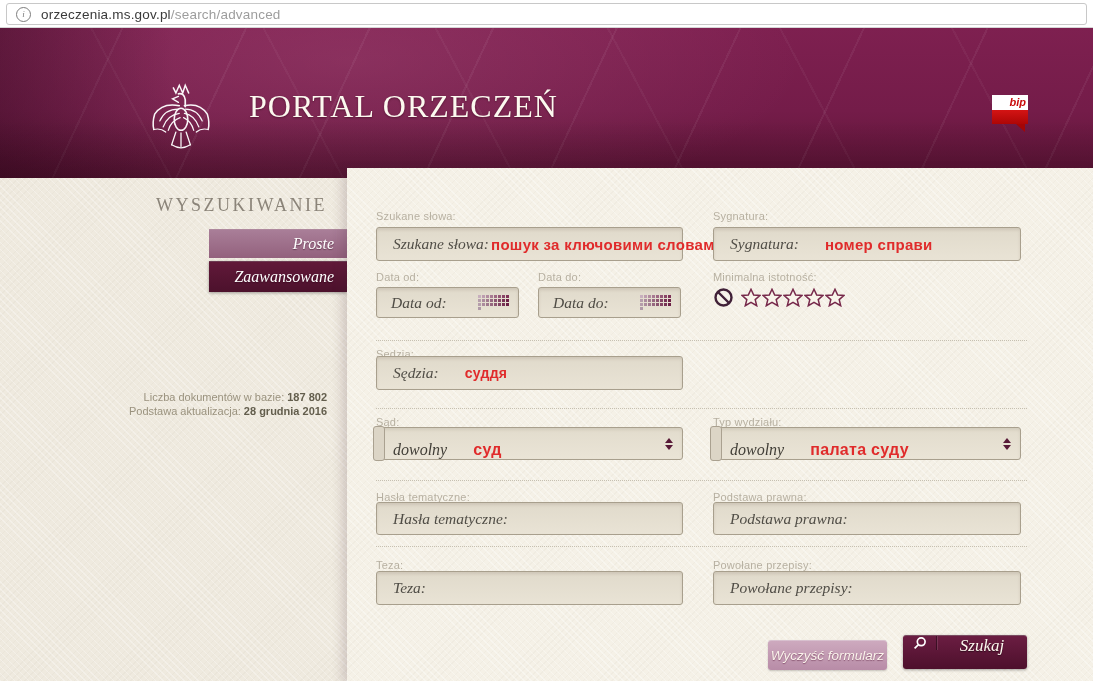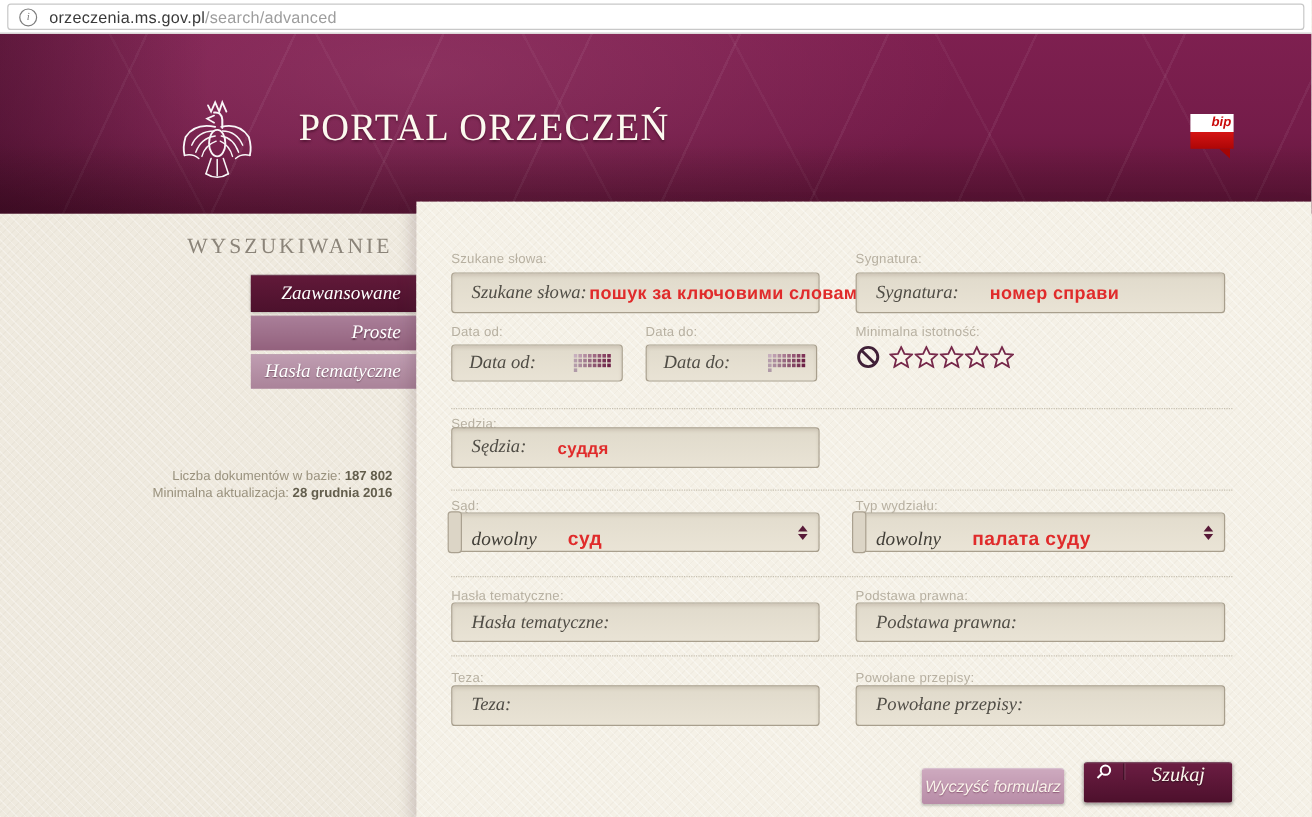--- a/index.html
+++ b/index.html
@@ -141,27 +141,26 @@
     <div class="bip-top">
         <span>bip</span>
       </div>
     <div class="bip-bottom"></div>
     <div class="bip-tail"></div>
   </div>
 </div>
 
 <div class="side-heading">WYSZUKIWANIE</div>
 <div class="side-nav">
+  <div class="side-btn proste">Proste</div>
   <div class="side-btn active">Zaawansowane</div>
-  <div class="side-btn proste">Proste</div>
-  <div class="side-btn hasla">Hasła tematyczne</div>
 </div>
 <div class="side-stats">
   <div><span>Liczba dokumentów w bazie:</span><b>187 802</b></div>
-  <div><span>Minimalna aktualizacja:</span><b>28 grudnia 2016</b></div>
+  <div><span>Podstawa aktualizacja:</span><b>28 grudnia 2016</b></div>
 </div>
 
 <div class="panel">
 
   <div class="f-label" style="left:29px;top:42px">Szukane słowa:</div>
   <div class="f-input" style="left:29px;top:59px;width:307px">
     <span class="ph">Szukane słowa:</span>
     <span class="ann tight">пошук за ключовими словами</span>
   </div>
 

